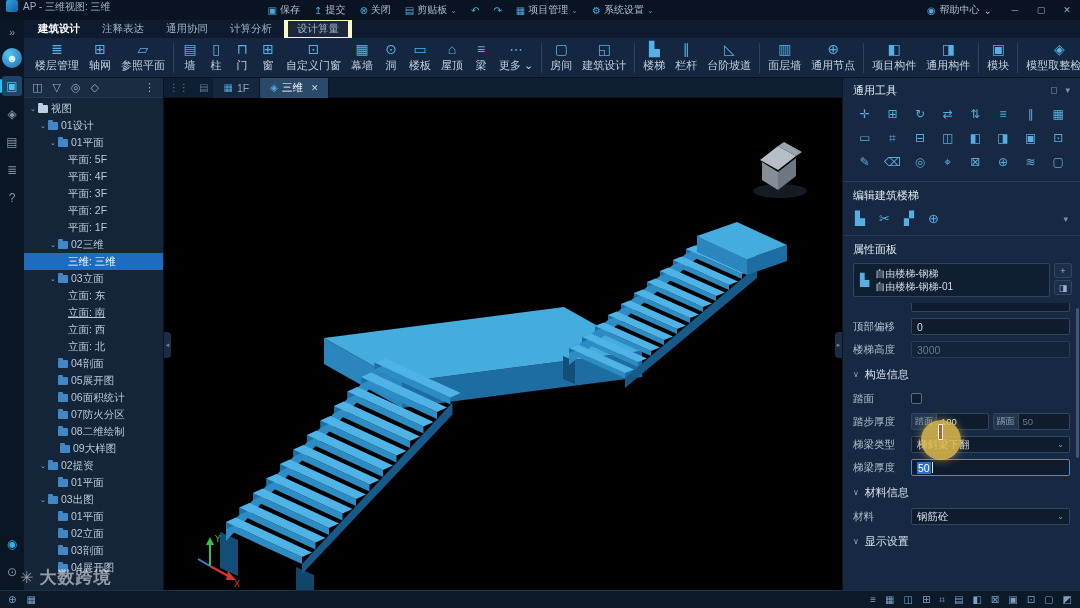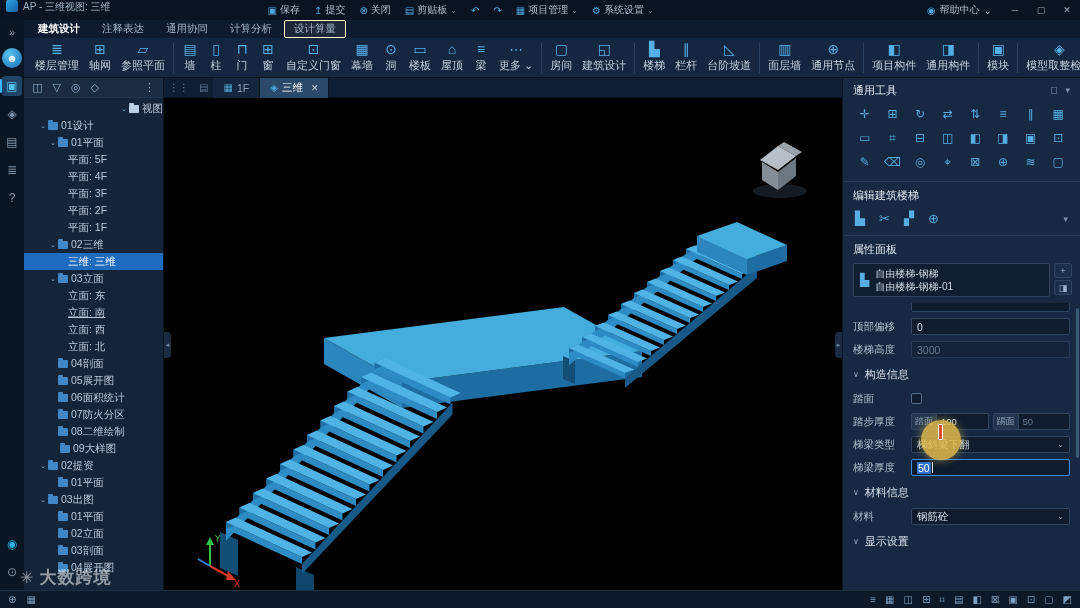--- a/index.html
+++ b/index.html
@@ -17,21 +17,21 @@
   .tb-menu .mc{color:#6e8499;font-size:8px;}
   .tb-right{margin-left:auto;display:flex;align-items:center;height:100%;}
   .tb-help{display:flex;align-items:center;gap:4px;color:#aebdcd;padding:0 10px;}
   .tb-help .mi{color:#4fa8dc;}
   .wbtn{width:26px;height:100%;display:flex;align-items:center;justify-content:center;color:#9fb0c2;font-size:9px;}
 
   
   #ribbontabs{position:absolute;top:20px;left:24px;right:0;height:18px;background:#0e1b2e;display:flex;align-items:center;gap:2px;padding-left:4px;z-index:15;}
   .rtab{padding:2px 10px;color:#9fb2c6;font-size:10.5px;white-space:nowrap;}
   .rtab.active{color:#fff;font-weight:bold;}
-  .rtab.boxed{border:1px solid #fef9c3;background:rgba(255,255,255,.06);border-radius:2px;padding:1px 9px;}
+  .rtab.boxed{border:4px solid #fef9c3;background:rgba(255,255,255,.06);border-radius:2px;padding:1px 9px;}
   #ribbon{position:absolute;top:38px;left:24px;right:0;height:40px;background:#152740;border-bottom:1px solid #0a141f;z-index:15;}
   #ribbon-inner{display:flex;align-items:center;height:100%;padding-left:6px;overflow:hidden;}
   .rbtn{display:flex;flex-direction:column;align-items:center;justify-content:center;height:38px;padding:0 5px;min-width:26px;flex:none;}
   .ricon{font-size:14px;line-height:15px;color:#56b0e8;}
   .rlab{font-size:11px;color:#c2cfdd;white-space:nowrap;margin-top:1px;}
   .rsep{width:1px;height:30px;background:#2a4160;margin:0 3px;flex:none;}
 
   
   #leftstrip{position:absolute;top:20px;bottom:18px;left:0;width:24px;background:#0b1624;display:flex;flex-direction:column;align-items:center;z-index:16;}
   .ls-collapse{color:#7f95ab;font-size:11px;margin:6px 0 10px;}
@@ -327,21 +327,21 @@
 
   <div id="treepanel">
     <div id="treetoolbar">
         <span class="tt-i">◫</span>
         <span class="tt-i">▽</span>
         <span class="tt-i">◎</span>
         <span class="tt-i">◇</span>
         <span class="tt-more">⋮</span>
       </div>
     <div id="treeview">
-        <div class="trow" style="padding-left: 4px; justify-content: flex-end;">
+        <div class="trow" style="padding-left: 4px;">
           <span class="tcaret">⌄</span>
           <span class="tfold root"></span>
           <span class="tlabel">视图</span>
         </div>
         <div class="trow" style="padding-left: 14px;">
           <span class="tcaret">⌄</span>
           <span class="tfold"></span>
           <span class="tlabel">01设计</span>
         </div>
         <div class="trow" style="padding-left: 24px;">

